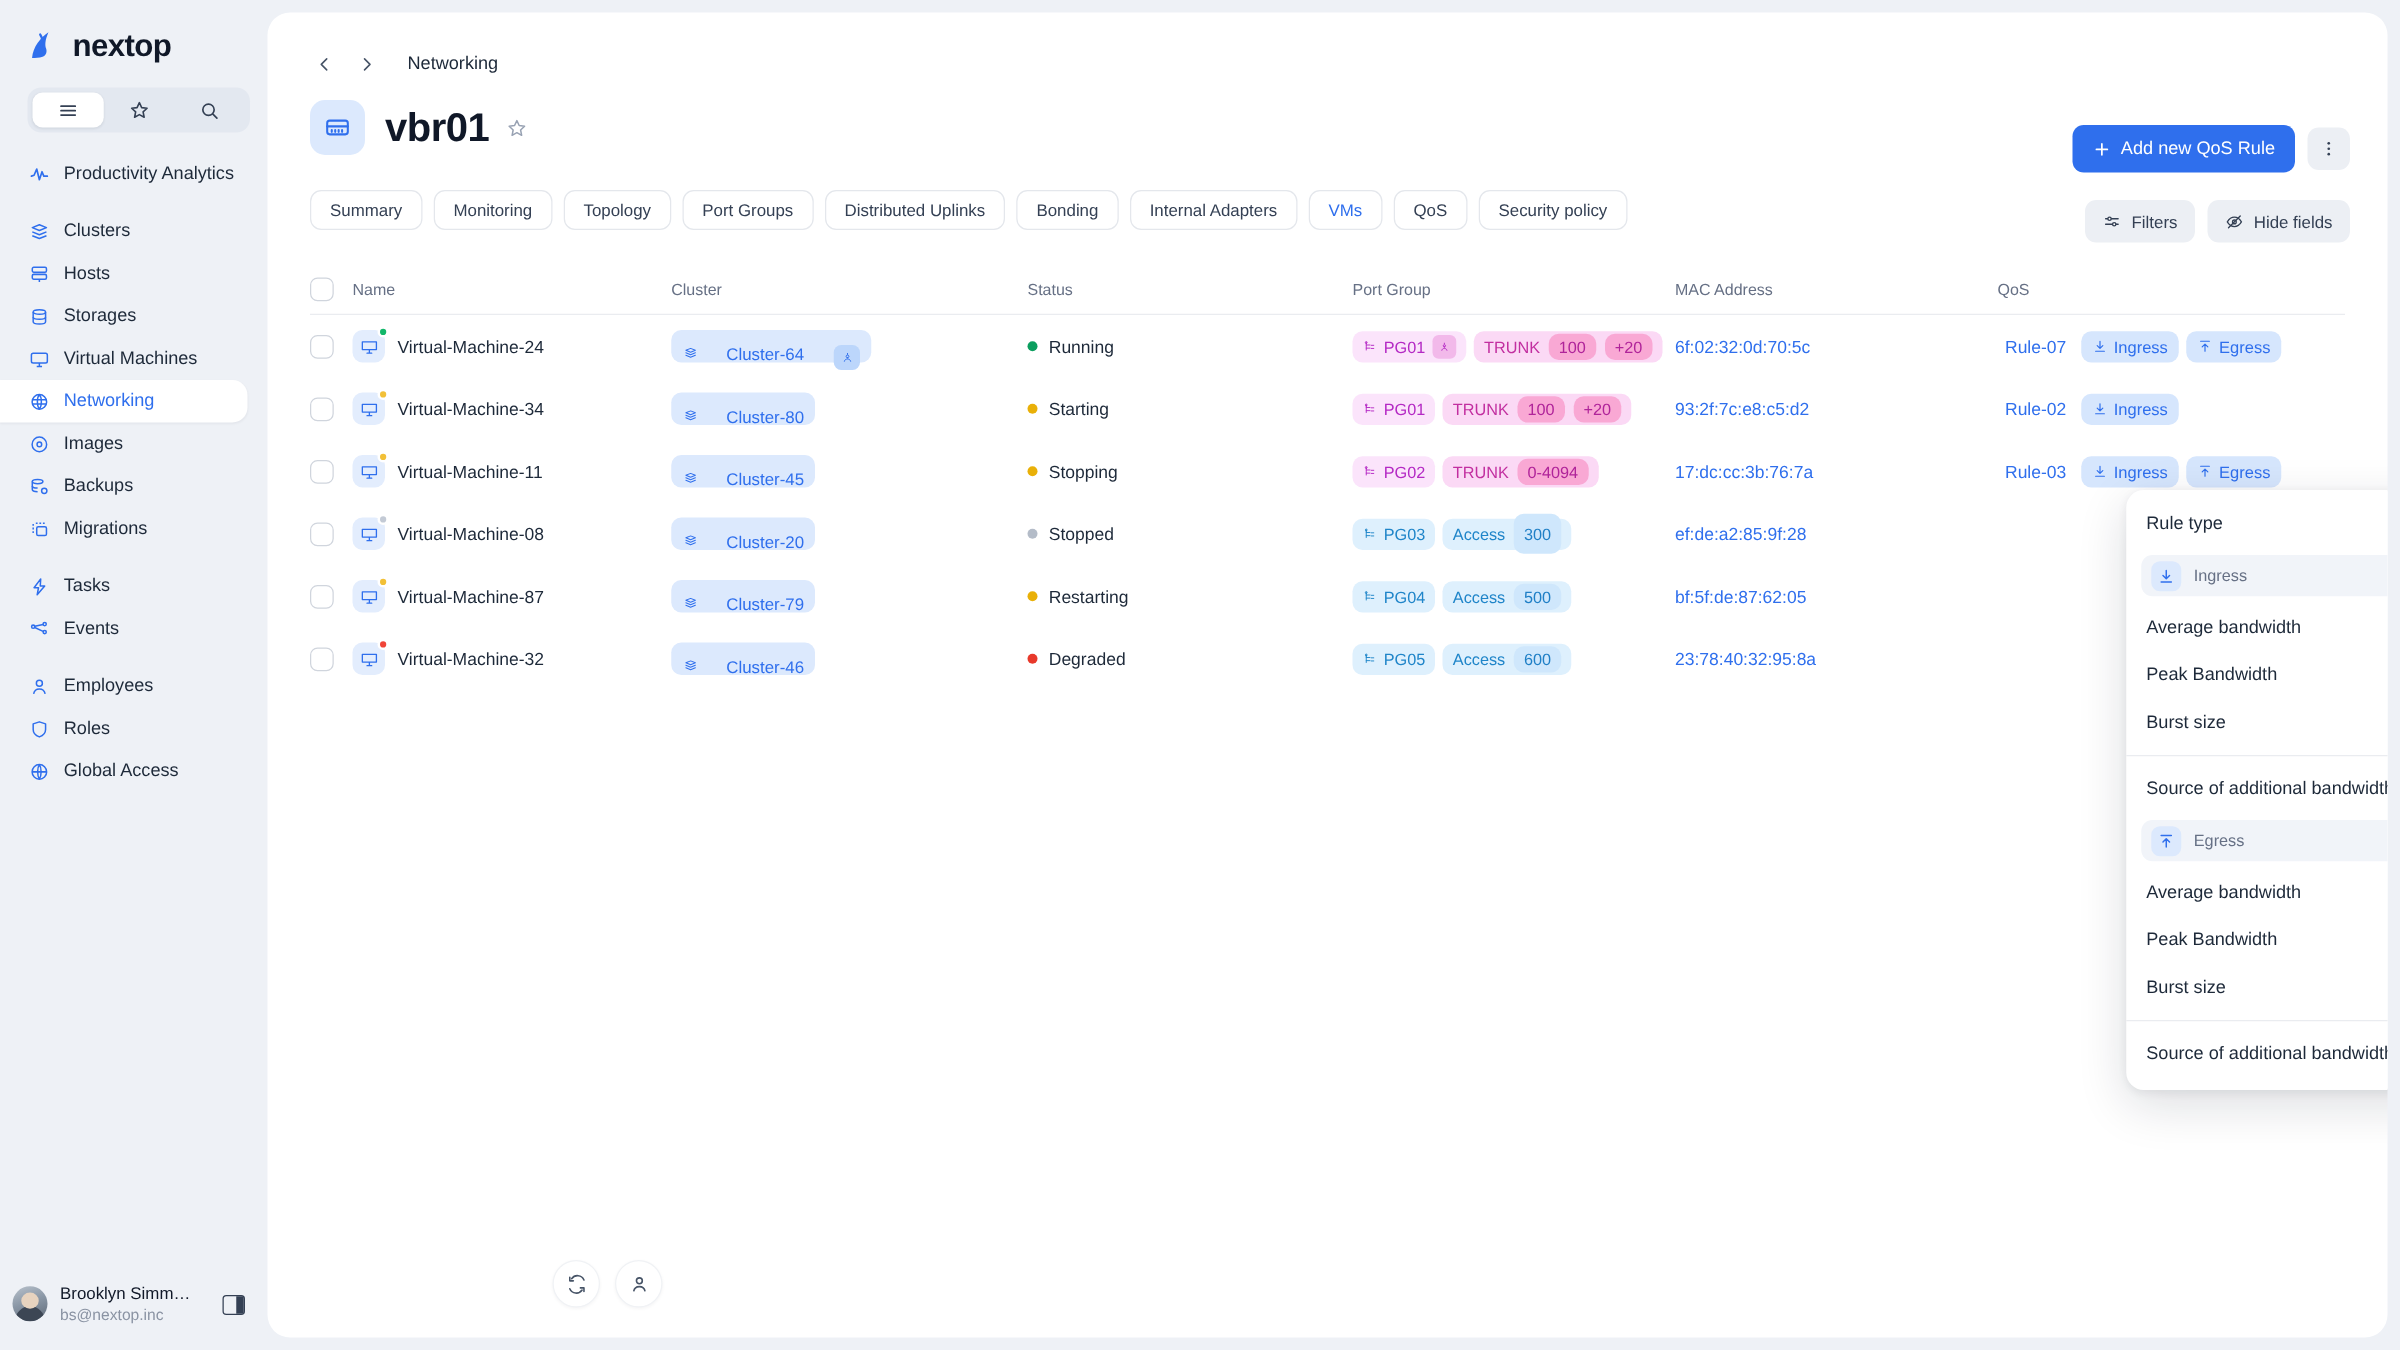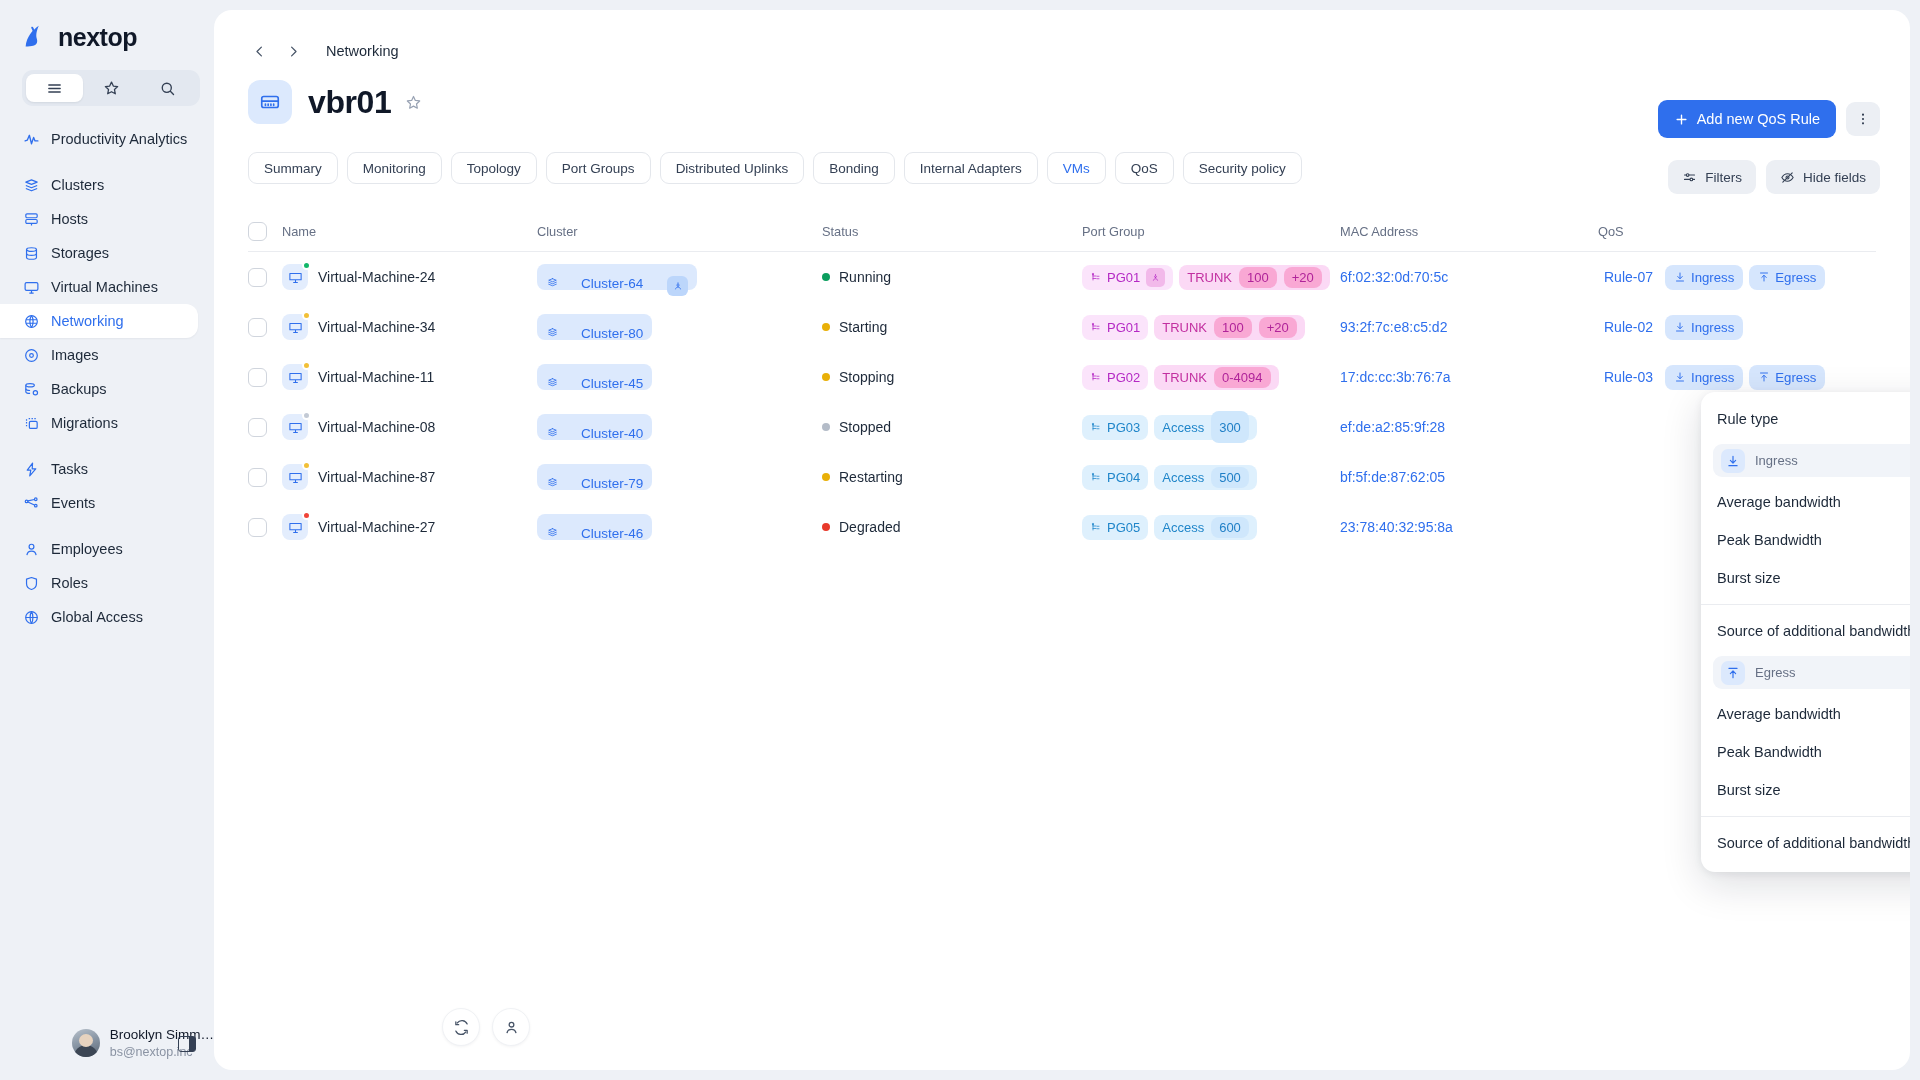--- a/index.html
+++ b/index.html
@@ -50,21 +50,20 @@
     cursor: pointer; position: relative;
   }
   .nav-item .ic { width: 18px; height: 18px; flex: 0 0 18px; display: flex; align-items: center; justify-content: center; color: #2f6fed; }
   .nav-item.active { background: #ffffff; color: #2f6fed; border-radius: 0 12px 12px 0; box-shadow: 0 1px 2px rgba(16,24,40,.05); }
   .nav-item.active .lbl { color: #2f6fed; }
 
   .user-row {
     position: absolute; left: 0; bottom: 20px;
     width: 214px; display: flex; align-items: center; gap: 10px;
     padding-left: 10px;
-    justify-content: flex-end;
   }
   .avatar {
     width: 28px; height: 28px; border-radius: 50%; flex: 0 0 28px;
     background: linear-gradient(160deg,#b9c2cc 0%,#8a97a6 45%,#5c6775 100%);
     position: relative; overflow: hidden;
   }
   .avatar:after {
     content:""; position:absolute; left:7px; top:5px; width:14px; height:13px;
     border-radius:50%; background:#e7d3bf;
   }
@@ -746,21 +745,21 @@
               </span>
               <span class="vm-name">Virtual-Machine-08</span>
             </div>
             <div class="cell c-clu">
               <span class="chip chip-cluster">
                 <span style="display: flex;">
                   <svg viewBox="0 0 24 24" width="13" height="13" fill="none" stroke="#2f6fed" stroke-width="1.5" stroke-linecap="round" stroke-linejoin="round">
                     <path d="M12 5l7 2.8L12 10.6 5 7.8 12 5zM5 11.5l7 2.8 7-2.8M5 15.2l7 2.8 7-2.8"></path>
                   </svg>
                 </span>
-                <span>Cluster-40</span>
+                <span>Cluster-20</span>
               </span>
             </div>
             <div class="cell c-stat">
               <span class="status-dot" style="background: rgb(180, 188, 200);"></span>
               <span class="status-txt">Stopped</span>
             </div>
             <div class="cell c-pg">
               <span class="pg-group">
                 <span class="pill pill-blue">
                   <span style="display: flex;">
@@ -833,21 +832,21 @@
             <div class="cell c-check">
               <div class="ckbox"></div>
             </div>
             <div class="cell c-name">
               <span class="vm-ic">
                 <svg viewBox="0 0 24 24" width="15" height="15" fill="none" stroke="#2f6fed" stroke-width="1.7" stroke-linecap="round" stroke-linejoin="round">
                   <path d="M3 5.5h18v10H3zM9 20h6M12 15.5V20"></path>
                 </svg>
                 <span class="vm-dot" style="background: rgb(240, 68, 56);"></span>
               </span>
-              <span class="vm-name">Virtual-Machine-27</span>
+              <span class="vm-name">Virtual-Machine-32</span>
             </div>
             <div class="cell c-clu">
               <span class="chip chip-cluster">
                 <span style="display: flex;">
                   <svg viewBox="0 0 24 24" width="13" height="13" fill="none" stroke="#2f6fed" stroke-width="1.5" stroke-linecap="round" stroke-linejoin="round">
                     <path d="M12 5l7 2.8L12 10.6 5 7.8 12 5zM5 11.5l7 2.8 7-2.8M5 15.2l7 2.8 7-2.8"></path>
                   </svg>
                 </span>
                 <span>Cluster-46</span>
               </span>

